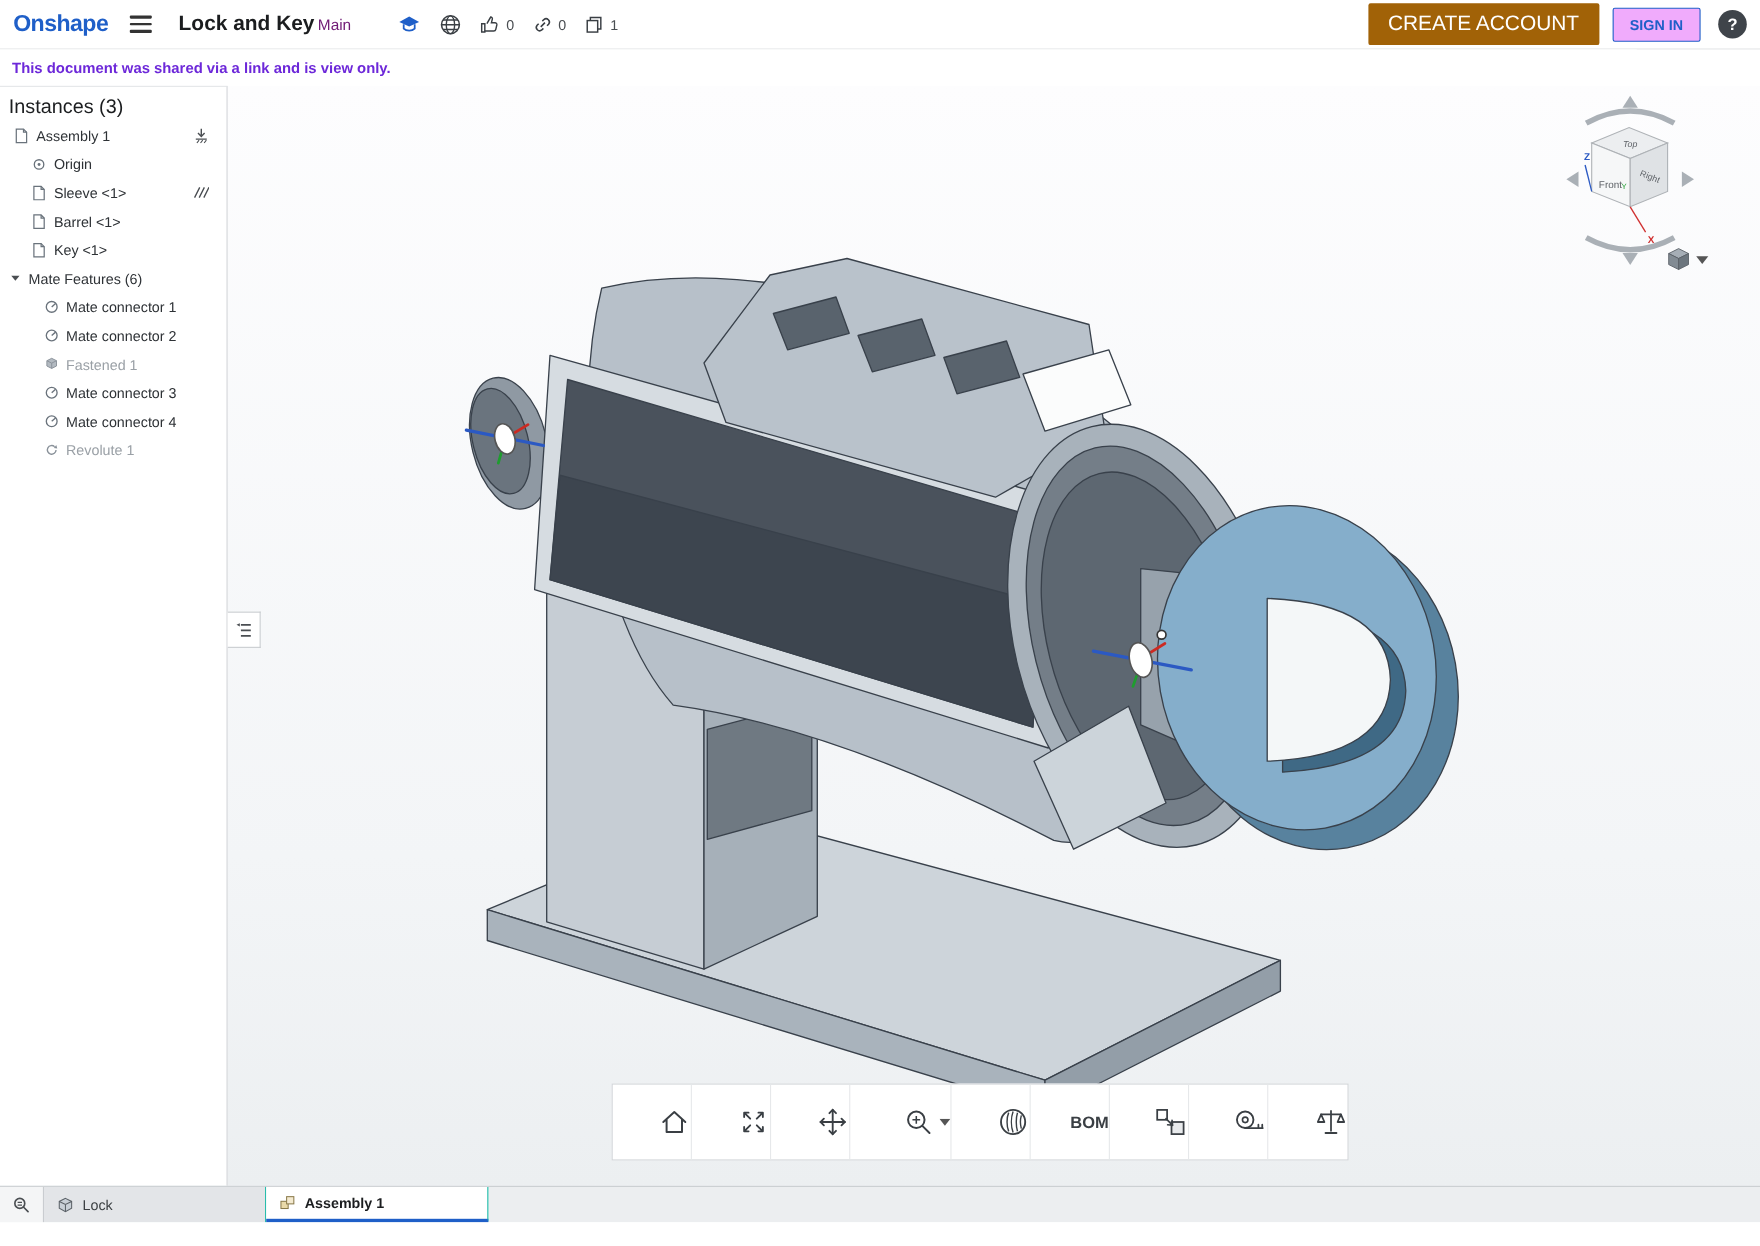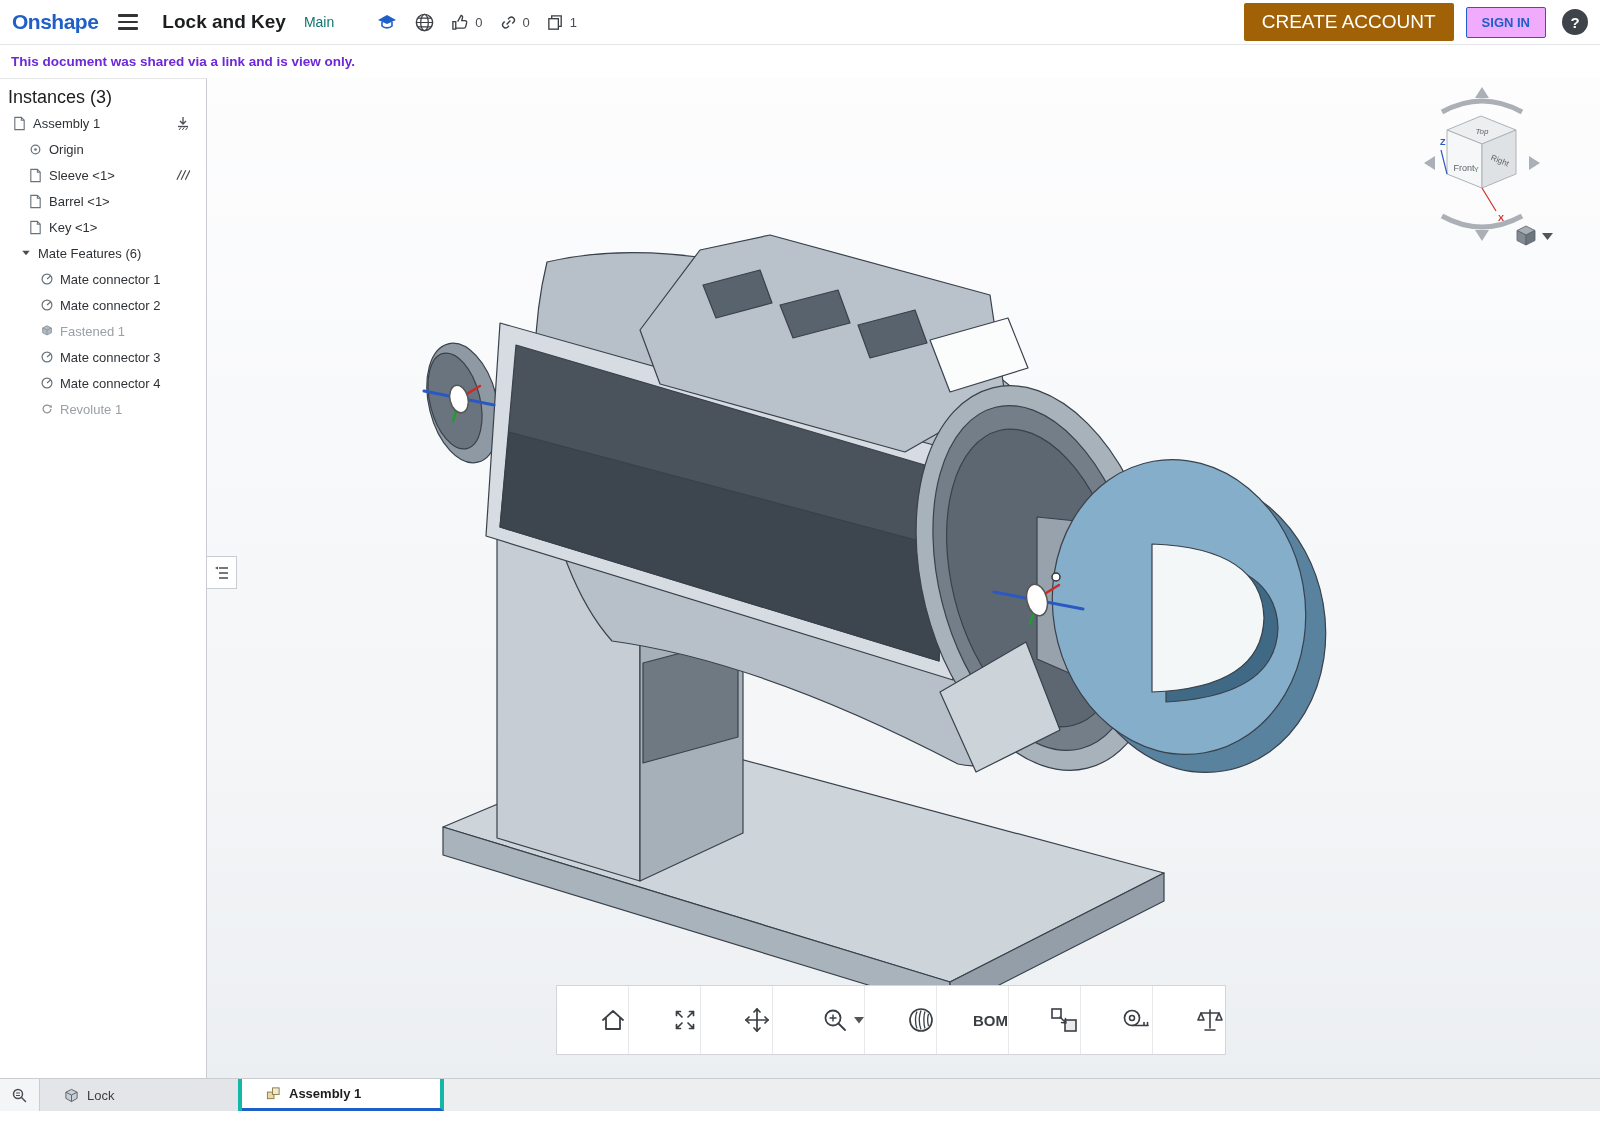--- a/index.html
+++ b/index.html
@@ -9,21 +9,21 @@
     font-family:"Liberation Sans", sans-serif; color:#222;
   }
   
   .header { position:absolute; left:0; top:0; width:1600px; height:45px;
     display:flex; align-items:center; padding:0 12px; background:#fff;
     border-bottom:1px solid #e4e6e8; }
   .logo { font-size:21px; font-weight:bold; color:#1f5fc8; letter-spacing:-0.5px; cursor:pointer;text-align:right; }
   .hamburger { margin-left:20px; width:20px; display:flex; flex-direction:column; gap:4px; cursor:pointer; }
   .hamburger span { height:2.5px; background:#333; border-radius:1px; }
   .doc-title { margin-left:24px; font-size:19px; font-weight:bold; color:#1b1d1f; }
-  .doc-workspace { margin-left:18px; font-size:14px; color:#0f766e; }
+  .doc-workspace { margin-left:3px; font-size:14px; color:#701a75; }
   .header-icons { margin-left:42px; display:flex; align-items:center; gap:16px; }
   .stat { display:flex; align-items:center; gap:5px; font-size:13px; color:#4a4e52; cursor:pointer; }
   .hspacer { flex:1; }
   .btn-create { background:#a16207; color:#fff; font-size:19px; font-weight:normal;
     padding:8px 18px; border:none; border-radius:2px; cursor:pointer; }
   .btn-signin { margin-left:12px; background:#f0abfc; color:#1f5fc8; font-size:13px; font-weight:bold;
     padding:7px 15px; border:1px solid #1f5fc8; border-radius:2px; cursor:pointer; }
   .help-circle { margin-left:16px; width:26px; height:26px; border-radius:50%;
     background:#3f444a; color:#fff; font-size:15px; font-weight:bold;
     display:flex; align-items:center; justify-content:center; cursor:pointer; }
@@ -54,22 +54,22 @@
   .tbtn { width:72px; height:100%; display:flex; align-items:center; justify-content:flex-end;
     gap:4px; border-right:1px solid #e6e8ea; cursor:pointer; }
   .tbtn:last-child { border-right:none; }
   .tbtn.wide { width:92px; }
   .bom-text { font-size:15px; font-weight:bold; color:#3a3f44; }
   
   .tabbar { position:absolute; left:0; top:1078px; width:1600px; height:33px;
     background:#eceef0; border-top:1px solid #c9ccd0; display:flex; font-size:13px; z-index:7; }
   .tabtool { width:40px; display:flex; align-items:center; justify-content:center;
     border-right:1px solid #c9ccd0; cursor:pointer; background:#f4f5f6; }
-  .tab { width:202px; display:flex; align-items:center; gap:8px; padding:0 24px;
-    border-right:4px solid #14b8a6; color:#3c4043; background:#e3e5e8; cursor:pointer; }
+  .tab { width:202px; display:flex; align-items:center; gap:8px; padding:0 12px;
+    border-right:1px solid #14b8a6; color:#3c4043; background:#e3e5e8; cursor:pointer; }
   .tab.active { background:#fff; border-bottom:3px solid #1f5fc8; font-weight:bold; color:#1b1d1f; }
   svg { display:block; }
 </style>
 </head>
 <body>
 
 <div class="header">
   <div class="logo">Onshape</div>
   <div class="hamburger">
       <span></span>
@@ -162,21 +162,21 @@
   </div>
 
   <div class="trow p2">
     <svg class="ti" width="15" height="15" viewBox="0 0 16 16">
       <path d="M3,1.5 h7 l3,3 v10 h-10 z" fill="#fff" stroke="#6a737c" stroke-width="1.2"></path>
       <path d="M10,1.5 v3 h3" fill="none" stroke="#6a737c" stroke-width="1.2"></path>
     </svg>
     <span class="tlabel">Key &lt;1&gt;</span>
   </div>
 
-  <div class="trow" style="padding-left:20px;">
+  <div class="trow" style="padding-left:8px;">
     <svg class="ti" width="12" height="12" viewBox="0 0 16 16">
       <polygon points="3,5 13,5 8,11" fill="#4a4e52"></polygon>
     </svg>
     <span class="tlabel">Mate Features (6)</span>
   </div>
 
   <div class="trow p3">
     <svg class="ti" width="14" height="14" viewBox="0 0 16 16">
       <circle cx="8" cy="8" r="5.6" fill="none" stroke="#6a737c" stroke-width="1.4"></circle>
       <path d="M8,8 L12,4.5" stroke="#6a737c" stroke-width="1.4"></path>

